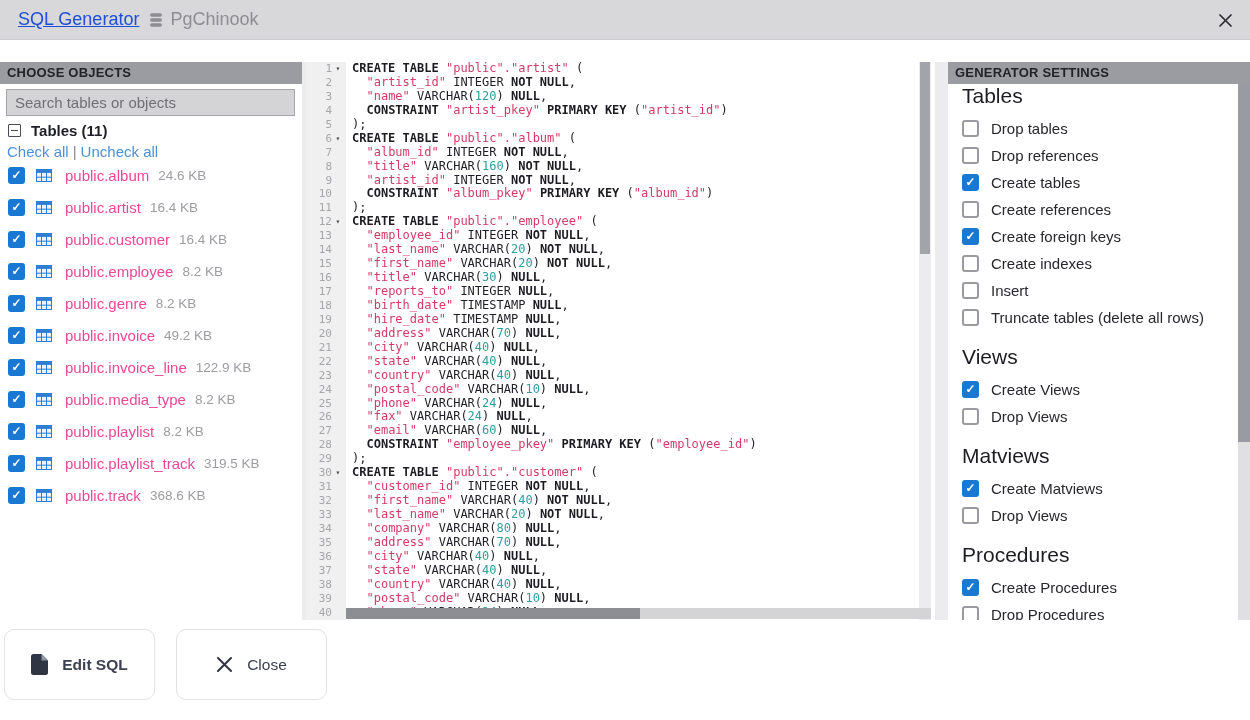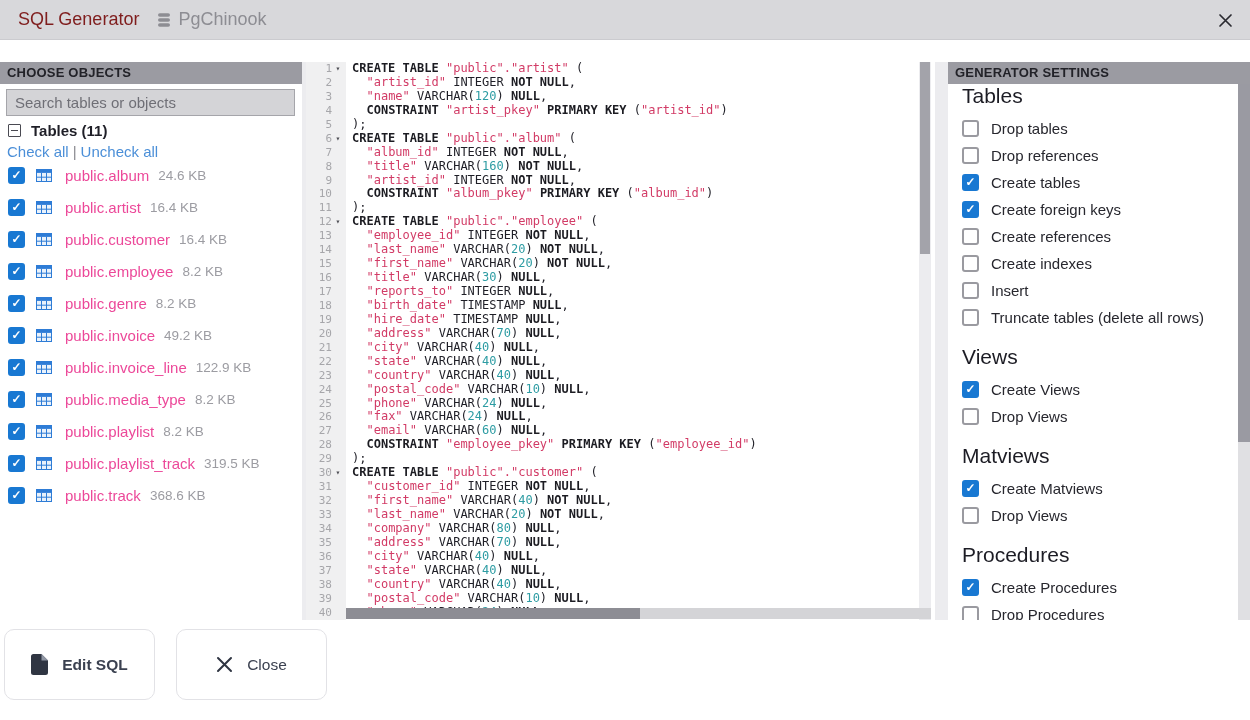--- a/index.html
+++ b/index.html
@@ -9,21 +9,21 @@
     background:#fff; font-family:"Liberation Sans", sans-serif;
     -webkit-font-smoothing:antialiased;
   }
 
   
   .titlebar {
     position:absolute; left:0; top:0; width:1250px; height:40px;
     background:#d8d8db; border-bottom:1px solid #cbcbcf;
     display:flex; align-items:center; padding-left:18px;
   }
-  .dlg-title { font-size:18px; color:#7f1d1d; margin-right:17px; }
+  .dlg-title { font-size:18px; color:#1d4ed8; margin-right:9px;text-decoration:underline; }
   .db-icon { display:inline-flex; margin-right:6px; }
   .conn-name { font-size:18px; color:#8d8d93; }
   .titlebar-close {
     position:absolute; right:16px; top:11px; width:18px; height:18px;
     display:flex; align-items:center; justify-content:center; cursor:pointer;
   }
 
   
   .content { position:absolute; left:0; top:62px; width:1250px; height:558px; background:#ececef; }
 
@@ -500,27 +500,27 @@
     <span class="cb"></span>
     <span class="opt-label">Drop references</span>
   </div>
 
   <div class="opt-row">
     <span class="cb checked"></span>
     <span class="opt-label">Create tables</span>
   </div>
 
   <div class="opt-row">
+    <span class="cb"></span>
+    <span class="opt-label">Create references</span>
+  </div>
+
+  <div class="opt-row">
     <span class="cb checked"></span>
     <span class="opt-label">Create foreign keys</span>
-  </div>
-
-  <div class="opt-row">
-    <span class="cb"></span>
-    <span class="opt-label">Create references</span>
   </div>
 
   <div class="opt-row">
     <span class="cb"></span>
     <span class="opt-label">Create indexes</span>
   </div>
 
   <div class="opt-row">
     <span class="cb"></span>
     <span class="opt-label">Insert</span>

